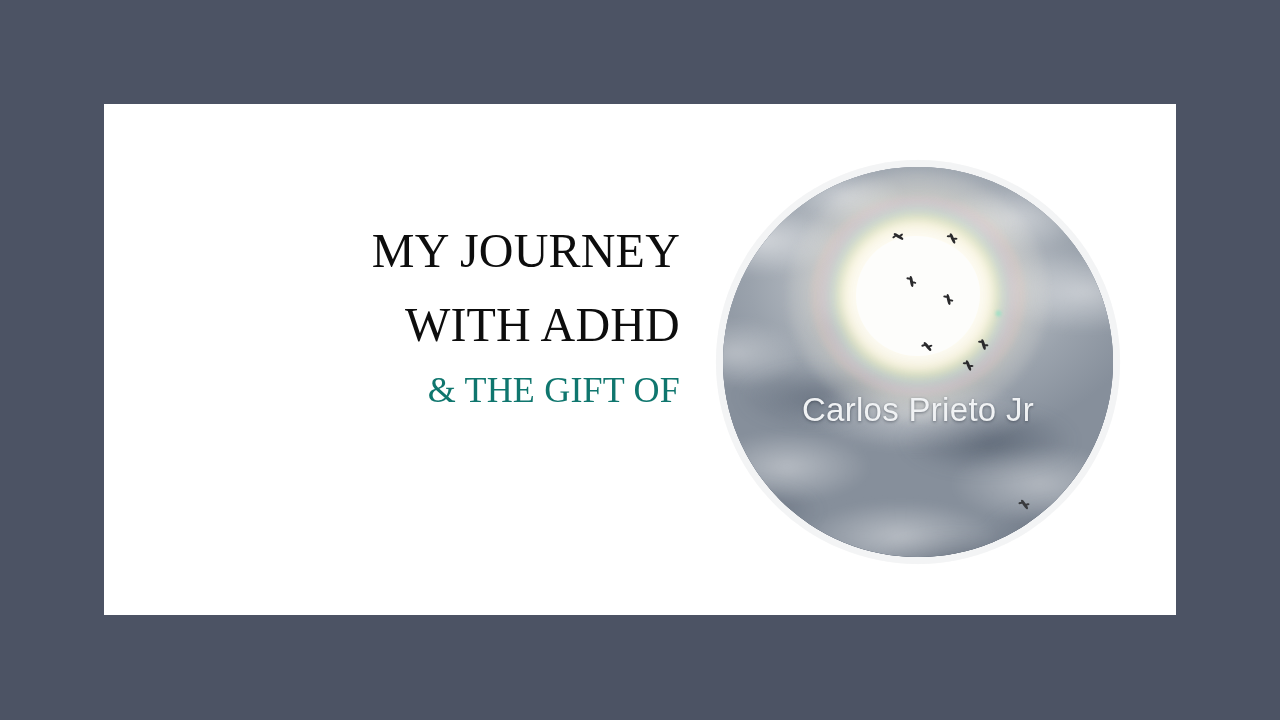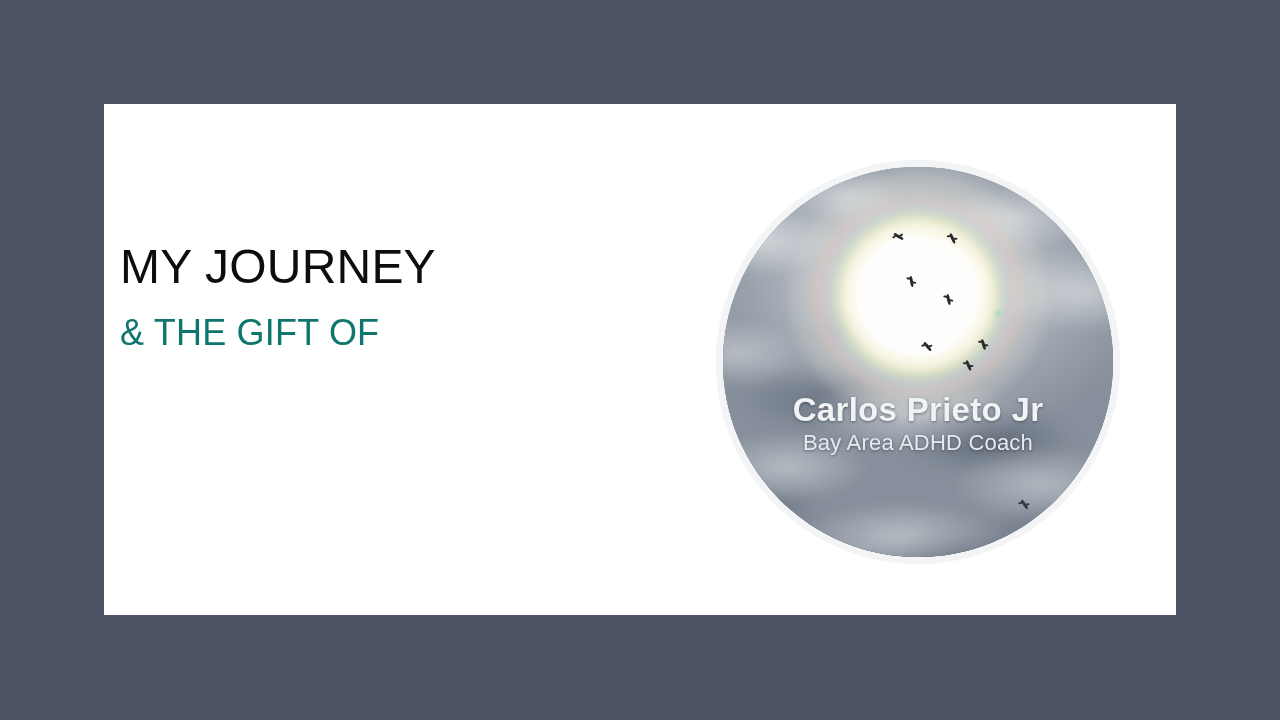--- a/index.html
+++ b/index.html
@@ -21,24 +21,25 @@
   .slide {
     position:absolute;
     left:104px; top:104px;
     width:1072px; height:511px;
     background:#ffffff;
   }
 
   
   .title-block {
     position:absolute;
-    left:16px; top:126px;
+    left:16px; top:110px;
     width:560px;
-    text-align:left;
+    text-align:right;
     color:#111111;
+    font-family:Liberation Serif, serif;
   }
   .title-line {
     display:block;
     font-size:48px;
     line-height:74px;
     font-weight:400;
     letter-spacing:0.2px;
     white-space:nowrap;
     color:#0d0d0d;
   }
@@ -183,21 +184,21 @@
     position:absolute;
     left:0; right:0;
     top:57.5%;
     text-align:center;
     pointer-events:none;
   }
   .caption .name {
     display:block;
     font-size:33px;
     line-height:38px;
-    font-weight:700;
+    font-weight:400;
     color:#f0f2f4;
     letter-spacing:0.3px;
     text-shadow:0 1px 3px rgba(40,48,60,.55);
     white-space:nowrap;
   }
   .caption .role {
     display:block;
     margin-top:1px;
     font-size:22px;
     line-height:26px;
@@ -210,20 +211,21 @@
 </style>
 </head>
 <body>
 
 <div id="stage">
 
   <div class="slide">
 
     <div class="title-block">
       <span class="title-line">MY JOURNEY</span>
+      <span class="title-line">WITH ADHD</span>
       <span class="subtitle-line">&amp; THE GIFT OF</span>
     </div>
 
     <div class="photo-wrap">
       <div class="photo">
 
         <div class="sky-base"></div>
         <div class="clouds-dark"></div>
         <div class="clouds-light"></div>
         <div class="corona"></div>
@@ -235,20 +237,19 @@
         <div class="bird" style="left:58.5%; top:17.0%; transform:rotate(-24deg);"></div>
         <div class="bird" style="left:48.0%; top:28.0%; transform:rotate(-10deg);"></div>
         <div class="bird" style="left:57.5%; top:32.5%; transform:rotate(-12deg);"></div>
         <div class="bird" style="left:52.0%; top:44.5%; transform:rotate(-40deg);"></div>
         <div class="bird" style="left:66.5%; top:44.0%; transform:rotate(-16deg);"></div>
         <div class="bird" style="left:62.5%; top:49.5%; transform:rotate(-22deg);"></div>
         <div class="bird" style="left:77.0%; top:85.0%; transform:rotate(-34deg); opacity:.85;"></div>
 
         <div class="caption">
           <span class="name">Carlos Prieto Jr</span>
-          <span class="role">Bay Area ADHD Coach</span>
         </div>
 
       </div>
     </div>
 
   </div>
 </div>
 
 </body></html>

